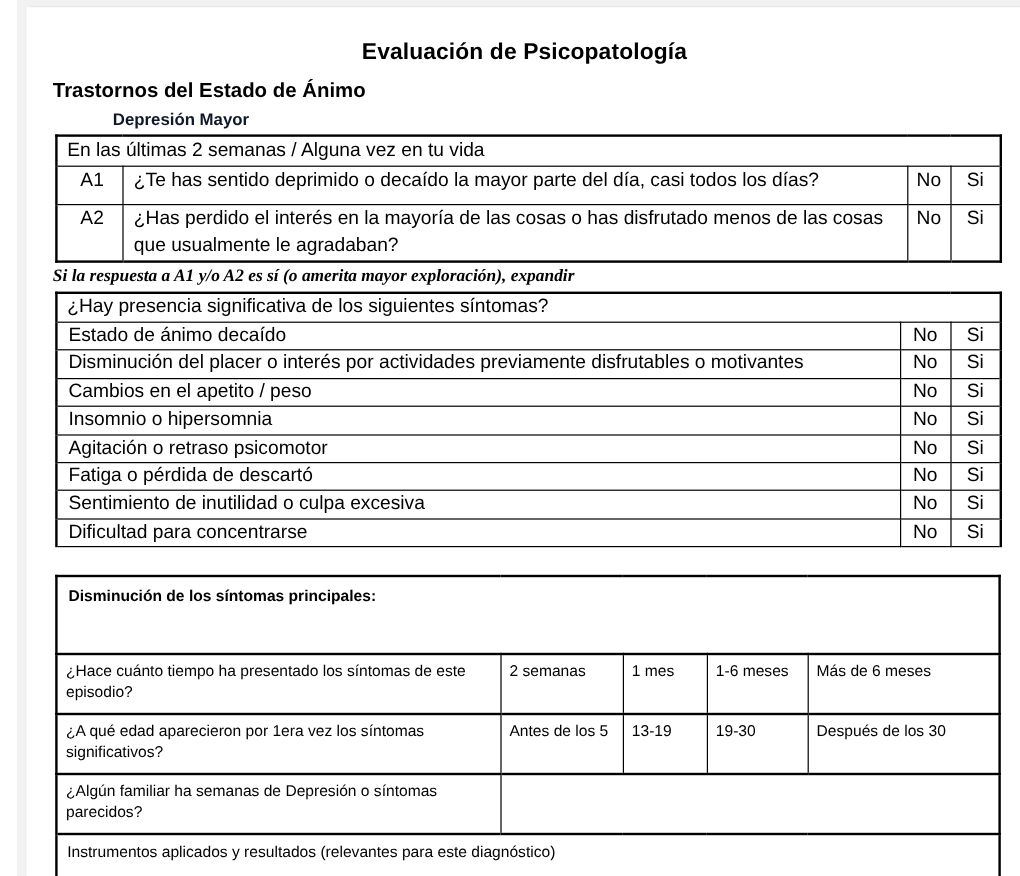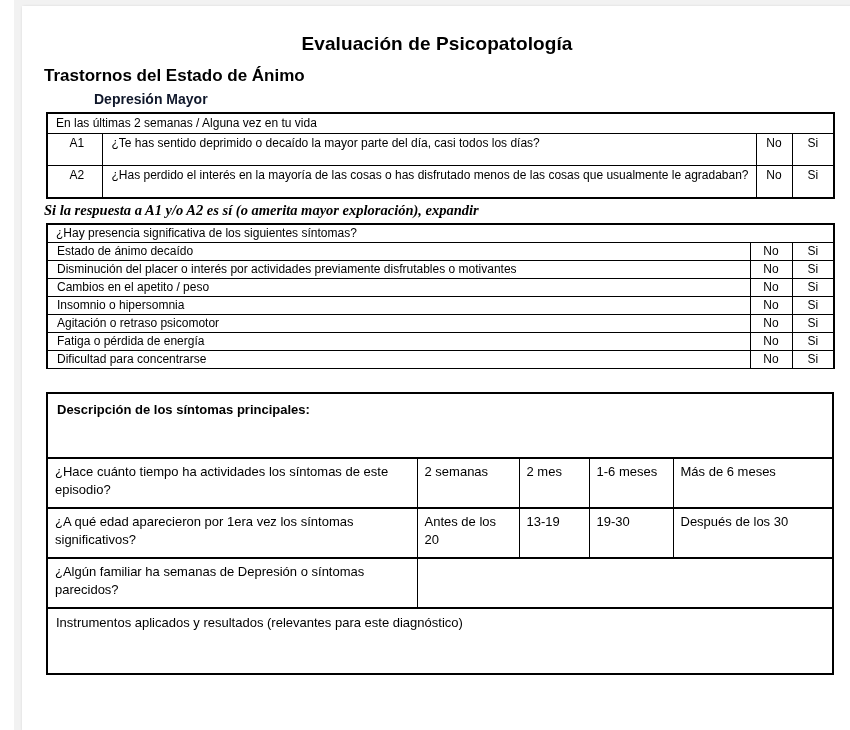--- a/index.html
+++ b/index.html
@@ -76,21 +76,21 @@
   
   table.form {
     border-collapse: collapse;
     table-layout: fixed;
     margin: 0 0 0 24px;
     background: #fff;
   }
   table.form td {
     border: 1px solid #000;
     vertical-align: top;
-    font-size: 12px;
+    font-size: 16px;
     color: #000;
     padding: 1px 5px 2px 5px;
     line-height: 1.34;
     word-wrap: break-word;
   }
 
   
   #table-screening { width: 787px; margin-top: 5px; }
   #table-screening td { height: 17px; }
   #table-screening .t1-header td {
@@ -241,21 +241,26 @@
             <td class="sym-label">Insomnio o hipersomnia</td>
             <td class="sym-opt">No</td>
             <td class="sym-opt si">Si</td>
           </tr>
           <tr>
             <td class="sym-label">Agitación o retraso psicomotor</td>
             <td class="sym-opt">No</td>
             <td class="sym-opt si">Si</td>
           </tr>
           <tr>
-            <td class="sym-label">Fatiga o pérdida de energía</td>
+            <td class="sym-label">Fatiga o pérdida de descartó</td>
+            <td class="sym-opt">No</td>
+            <td class="sym-opt si">Si</td>
+          </tr>
+          <tr>
+            <td class="sym-label">Sentimiento de inutilidad o culpa excesiva</td>
             <td class="sym-opt">No</td>
             <td class="sym-opt si">Si</td>
           </tr>
           <tr>
             <td class="sym-label">Dificultad para concentrarse</td>
             <td class="sym-opt">No</td>
             <td class="sym-opt si">Si</td>
           </tr>
 
         </tbody>
@@ -264,34 +269,34 @@
       <table class="form" id="table-description">
         <colgroup>
           <col style="width:370px">
           <col style="width:102px">
           <col style="width:70px">
           <col style="width:84px">
           <col style="width:160px">
         </colgroup>
         <tbody>
           <tr class="desc-head">
-            <td colspan="5">Descripción de los síntomas principales:</td>
+            <td colspan="5">Disminución de los síntomas principales:</td>
           </tr>
 
           <tr class="opt-row r1">
-            <td class="q">¿Hace cuánto tiempo ha actividades los síntomas de este episodio?</td>
+            <td class="q">¿Hace cuánto tiempo ha presentado los síntomas de este episodio?</td>
             <td>2 semanas</td>
-            <td>2 mes</td>
+            <td>1 mes</td>
             <td>1-6 meses</td>
             <td class="last">Más de 6 meses</td>
           </tr>
 
           <tr class="opt-row r2">
             <td class="q">¿A qué edad aparecieron por 1era vez los síntomas significativos?</td>
-            <td>Antes de los 20</td>
+            <td>Antes de los 5</td>
             <td>13-19</td>
             <td>19-30</td>
             <td class="last">Después de los 30</td>
           </tr>
 
           <tr class="fam-row">
             <td class="q">¿Algún familiar ha semanas de Depresión o síntomas parecidos?</td>
             <td class="ans last" colspan="4"></td>
           </tr>
 

